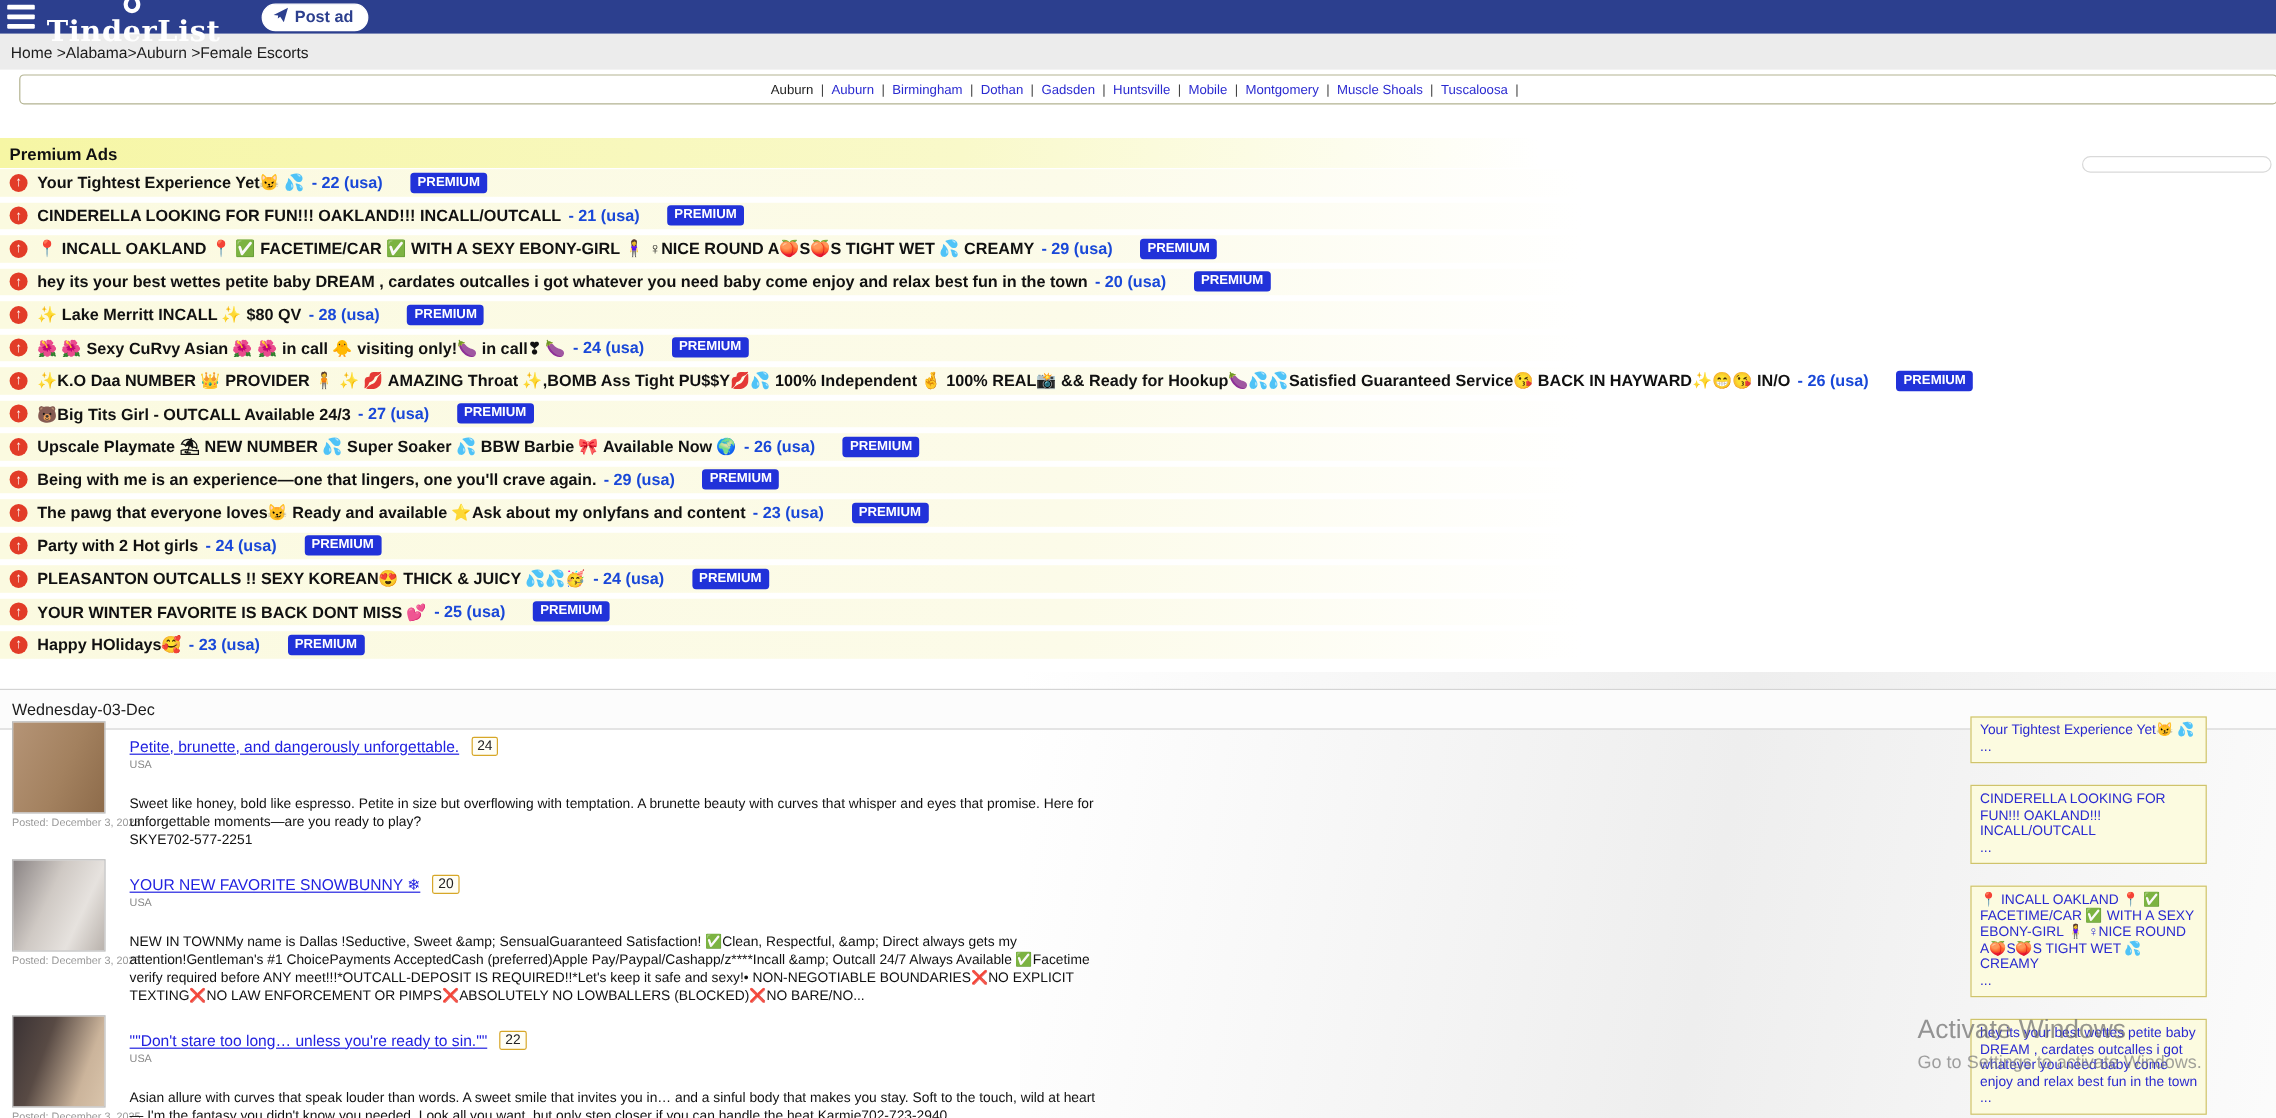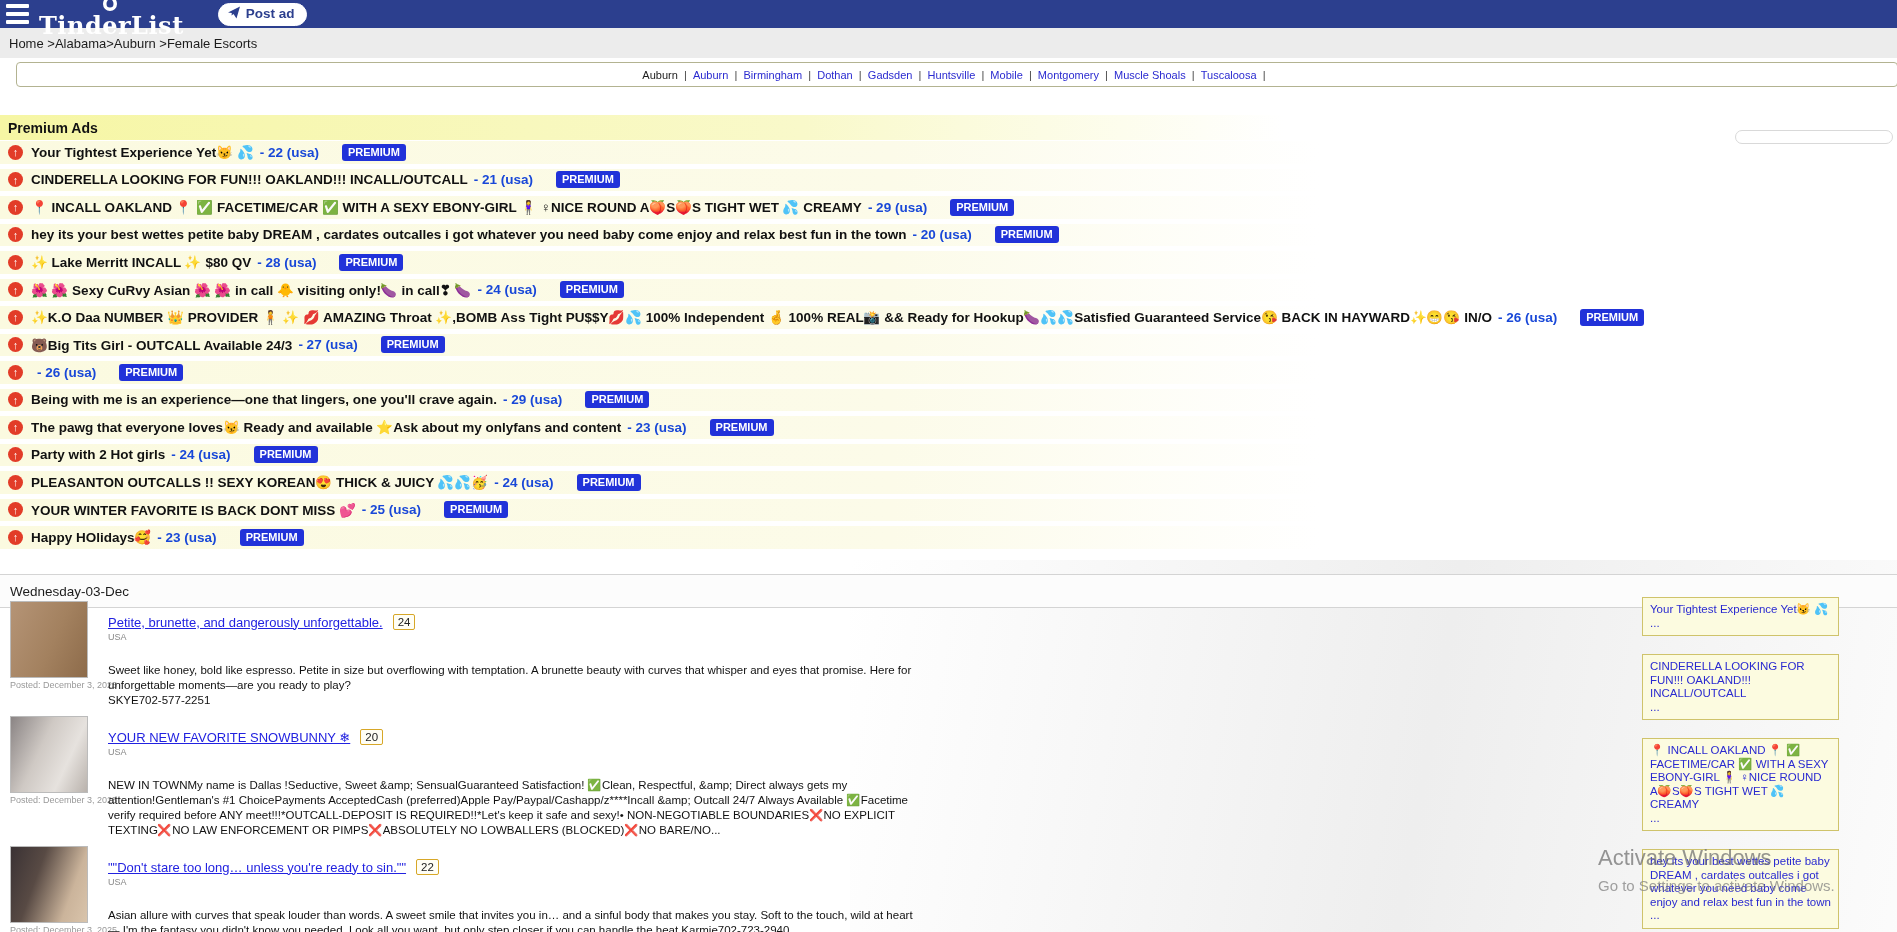--- a/index.html
+++ b/index.html
@@ -187,20 +187,21 @@
     <a class="pbadge">PREMIUM</a>
   </div>
   <div class="prow">
     <span class="bump">↑</span>
     <a class="ptitle">🐻Big Tits Girl - OUTCALL Available 24/3</a>
     <span class="ageloc">- 27 (usa)</span>
     <a class="pbadge">PREMIUM</a>
   </div>
   <div class="prow">
     <span class="bump">↑</span>
+    <a class="ptitle">Upscale Playmate ⛱ NEW NUMBER 💦 Super Soaker 💦 BBW Barbie 🎀 Available Now 🌍</a>
     <span class="ageloc">- 26 (usa)</span>
     <a class="pbadge">PREMIUM</a>
   </div>
   <div class="prow">
     <span class="bump">↑</span>
     <a class="ptitle">Being with me is an experience—one that lingers, one you'll crave again.</a>
     <span class="ageloc">- 29 (usa)</span>
     <a class="pbadge">PREMIUM</a>
   </div>
   <div class="prow">

